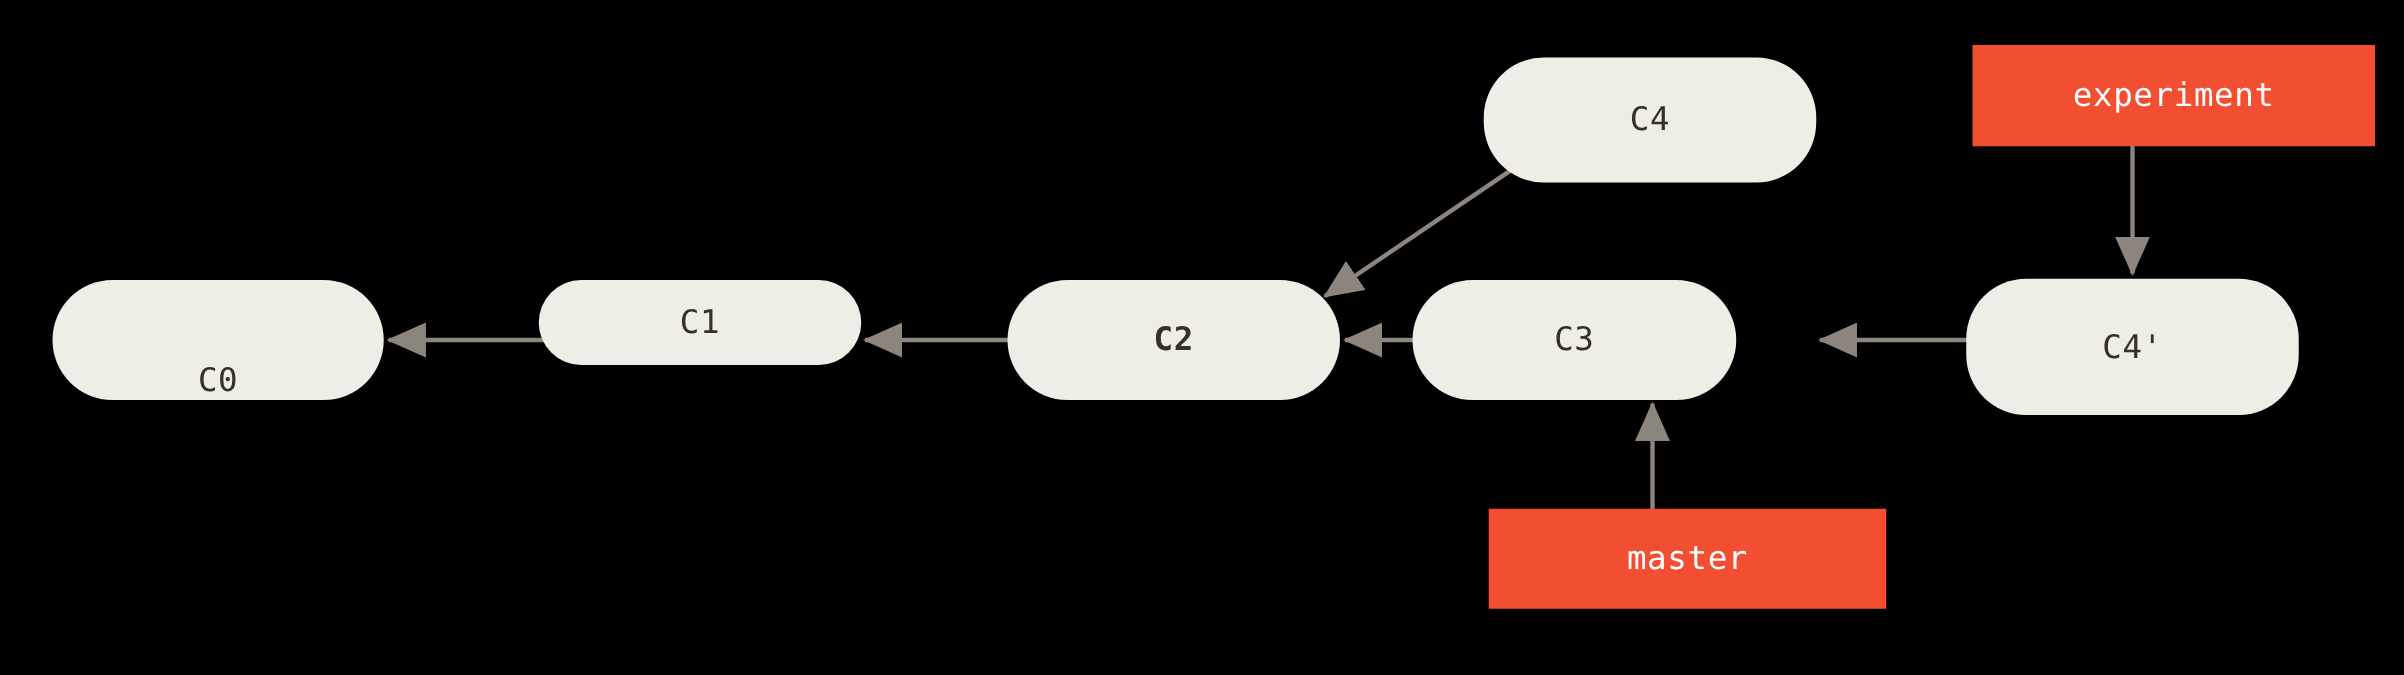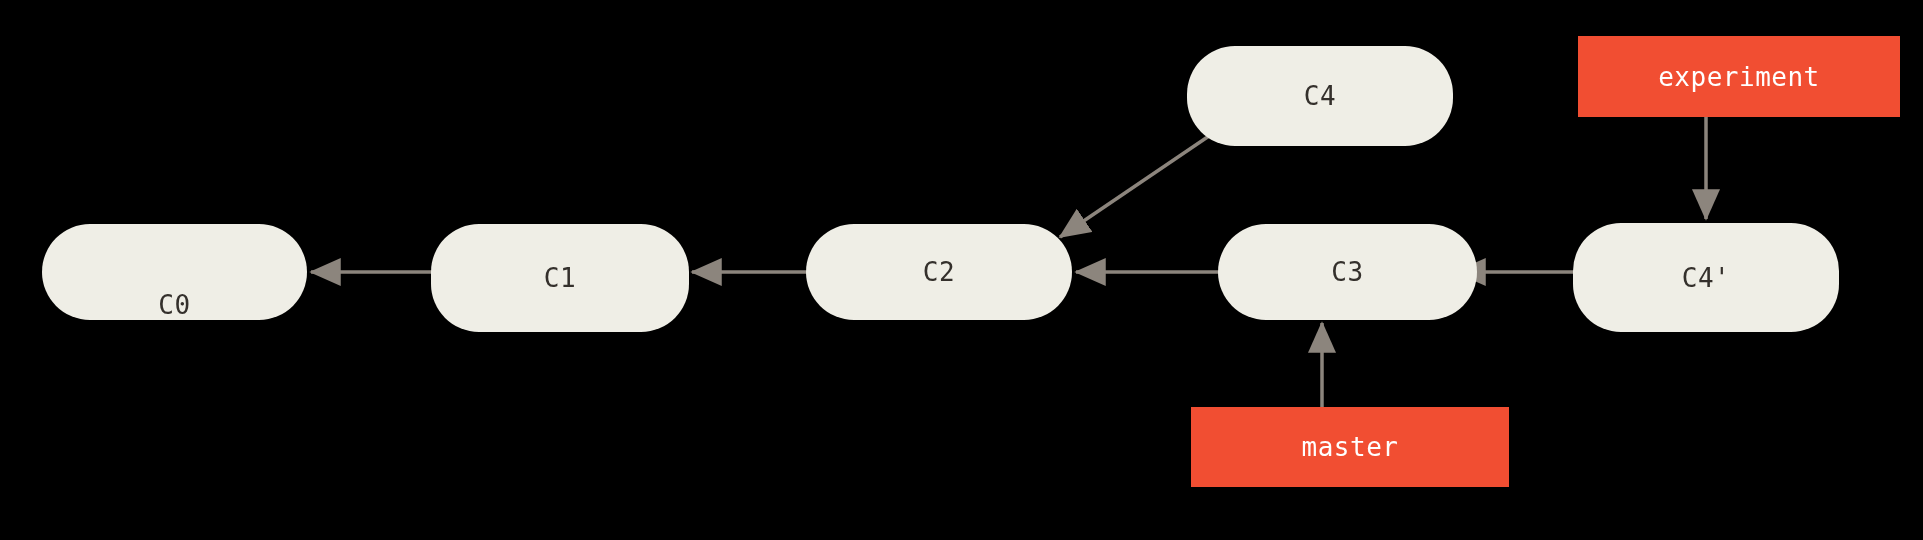--- a/index.html
+++ b/index.html
@@ -51,29 +51,29 @@
     <line x1="1706" y1="272" x2="1456" y2="272" marker-end="url(#ah)"></line>
     <line x1="1240" y1="115" x2="1060" y2="237" marker-end="url(#ah)"></line>
     <line x1="1706" y1="90" x2="1706" y2="219" marker-end="url(#ah)"></line>
     <line x1="1322" y1="460" x2="1322" y2="323" marker-end="url(#ah)"></line>
   </svg>
 
   <div class="node commit" style="left:42px;   top:224px; width:265px; height:96px;align-items:flex-end;">
     <span>C0</span>
   </div>
 
-  <div class="node commit" style="left:431px;  top:224px; width:258px; height:108px;">
+  <div class="node commit" style="left:431px;  top:224px; width:258px; height:68px;">
     <span>C1</span>
   </div>
 
-  <div class="node commit" style="left:806px;  top:224px; width:266px; height:96px;">
+  <div class="node commit" style="left:806px;  top:224px; width:266px; height:96px;font-weight:bold;">
     <span>C2</span>
   </div>
 
-  <div class="node commit" style="left:1218px; top:224px; width:259px; height:96px;">
+  <div class="node commit" style="left:1130px; top:224px; width:259px; height:96px;">
     <span>C3</span>
   </div>
 
   <div class="node commit" style="left:1187px; top:46px;  width:266px; height:100px;">
     <span>C4</span>
   </div>
 
   <div class="node commit" style="left:1573px; top:223px; width:266px; height:109px;">
     <span>C4'</span>
   </div>

